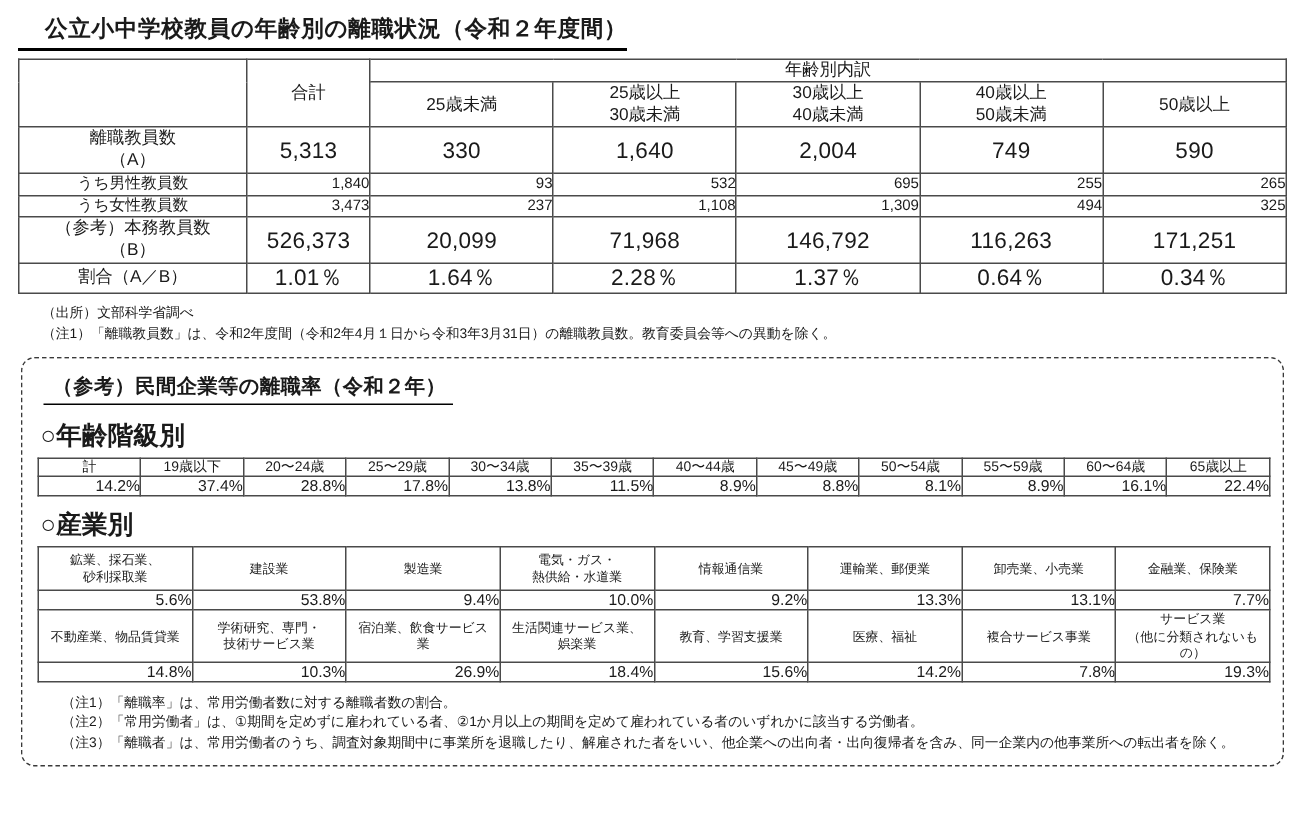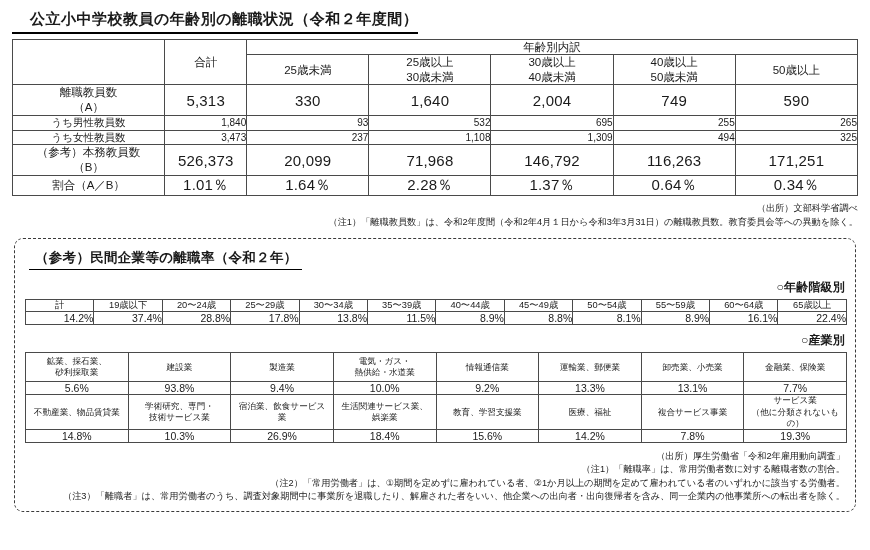--- a/index.html
+++ b/index.html
@@ -73,22 +73,21 @@
     letter-spacing: 0.2px;
   }
   .num-small {
     font-size: 10px;
     text-align: right !important;
     padding: 1px 6px 1px 2px;
   }
 
   
   .notes {
-    margin: 6px 0 0 4px;
-    text-align: right;
+    margin: 6px 0 0 16px;
   }
   .note-line {
     font-size: 9.2px;
     line-height: 1.45;
     color: #1a1a1a;
     white-space: nowrap;
   }
 
   
   .ref-box {
@@ -102,25 +101,24 @@
   .ref-title {
     font-size: 13.5px;
     font-weight: bold;
     display: inline-block;
     border-bottom: 1.5px solid #000;
     padding: 0 4px 2px 6px;
     margin: 1px 0 6px 4px;
     letter-spacing: 0.3px;
   }
   .sec-head {
-    font-size: 12px;
+    font-size: 17px;
     font-weight: bold;
     margin: 3px 0 3px 2px;
     letter-spacing: 0.2px;
-    text-align: right;
   }
 
   table.sub {
     border-collapse: collapse;
     table-layout: fixed;
     width: 822px;
   }
   table.sub td {
     border: 1px solid #4a4a4a;
     padding: 0;
@@ -139,21 +137,21 @@
   }
   .ind-hdr {
     font-size: 8.6px;
     line-height: 1.3;
     text-align: center;
     padding: 3px 1px;
     height: 28px;
   }
   .ind-val {
     font-size: 10.5px;
-    text-align: center;
+    text-align: right;
     padding: 2px 4px 2px 1px;
   }
 </style>
 </head>
 <body>
 
 <div class="page">
 
   
   <div class="main-title">公立小中学校教員の年齢別の離職状況（令和２年度間）</div>
@@ -289,21 +287,21 @@
             <td class="ind-hdr" style="width: 12.5%;">建設業</td>
             <td class="ind-hdr" style="width: 12.5%;">製造業</td>
             <td class="ind-hdr" style="width: 12.5%;">電気・ガス・<br>熱供給・水道業</td>
             <td class="ind-hdr" style="width: 12.5%;">情報通信業</td>
             <td class="ind-hdr" style="width: 12.5%;">運輸業、郵便業</td>
             <td class="ind-hdr" style="width: 12.5%;">卸売業、小売業</td>
             <td class="ind-hdr" style="width: 12.5%;">金融業、保険業</td>
           </tr>
         <tr id="ind-val-1">
             <td class="ind-val">5.6%</td>
-            <td class="ind-val">93.8%</td>
+            <td class="ind-val">53.8%</td>
             <td class="ind-val">9.4%</td>
             <td class="ind-val">10.0%</td>
             <td class="ind-val">9.2%</td>
             <td class="ind-val">13.3%</td>
             <td class="ind-val">13.1%</td>
             <td class="ind-val">7.7%</td>
           </tr>
         <tr id="ind-hdr-2">
             <td class="ind-hdr" style="width: 12.5%;">不動産業、物品賃貸業</td>
             <td class="ind-hdr" style="width: 12.5%;">学術研究、専門・<br>技術サービス業</td>
@@ -322,20 +320,19 @@
             <td class="ind-val">15.6%</td>
             <td class="ind-val">14.2%</td>
             <td class="ind-val">7.8%</td>
             <td class="ind-val">19.3%</td>
           </tr>
       </tbody>
     </table>
 
     
     <div class="notes" style="margin-top:7px;">
-      <div class="note-line">（出所）厚生労働省「令和2年雇用動向調査」</div>
       <div class="note-line">（注1）「離職率」は、常用労働者数に対する離職者数の割合。</div>
       <div class="note-line">（注2）「常用労働者」は、①期間を定めずに雇われている者、②1か月以上の期間を定めて雇われている者のいずれかに該当する労働者。</div>
       <div class="note-line">（注3）「離職者」は、常用労働者のうち、調査対象期間中に事業所を退職したり、解雇された者をいい、他企業への出向者・出向復帰者を含み、同一企業内の他事業所への転出者を除く。</div>
     </div>
 
   </div>
 </div>
 
 </body></html>

